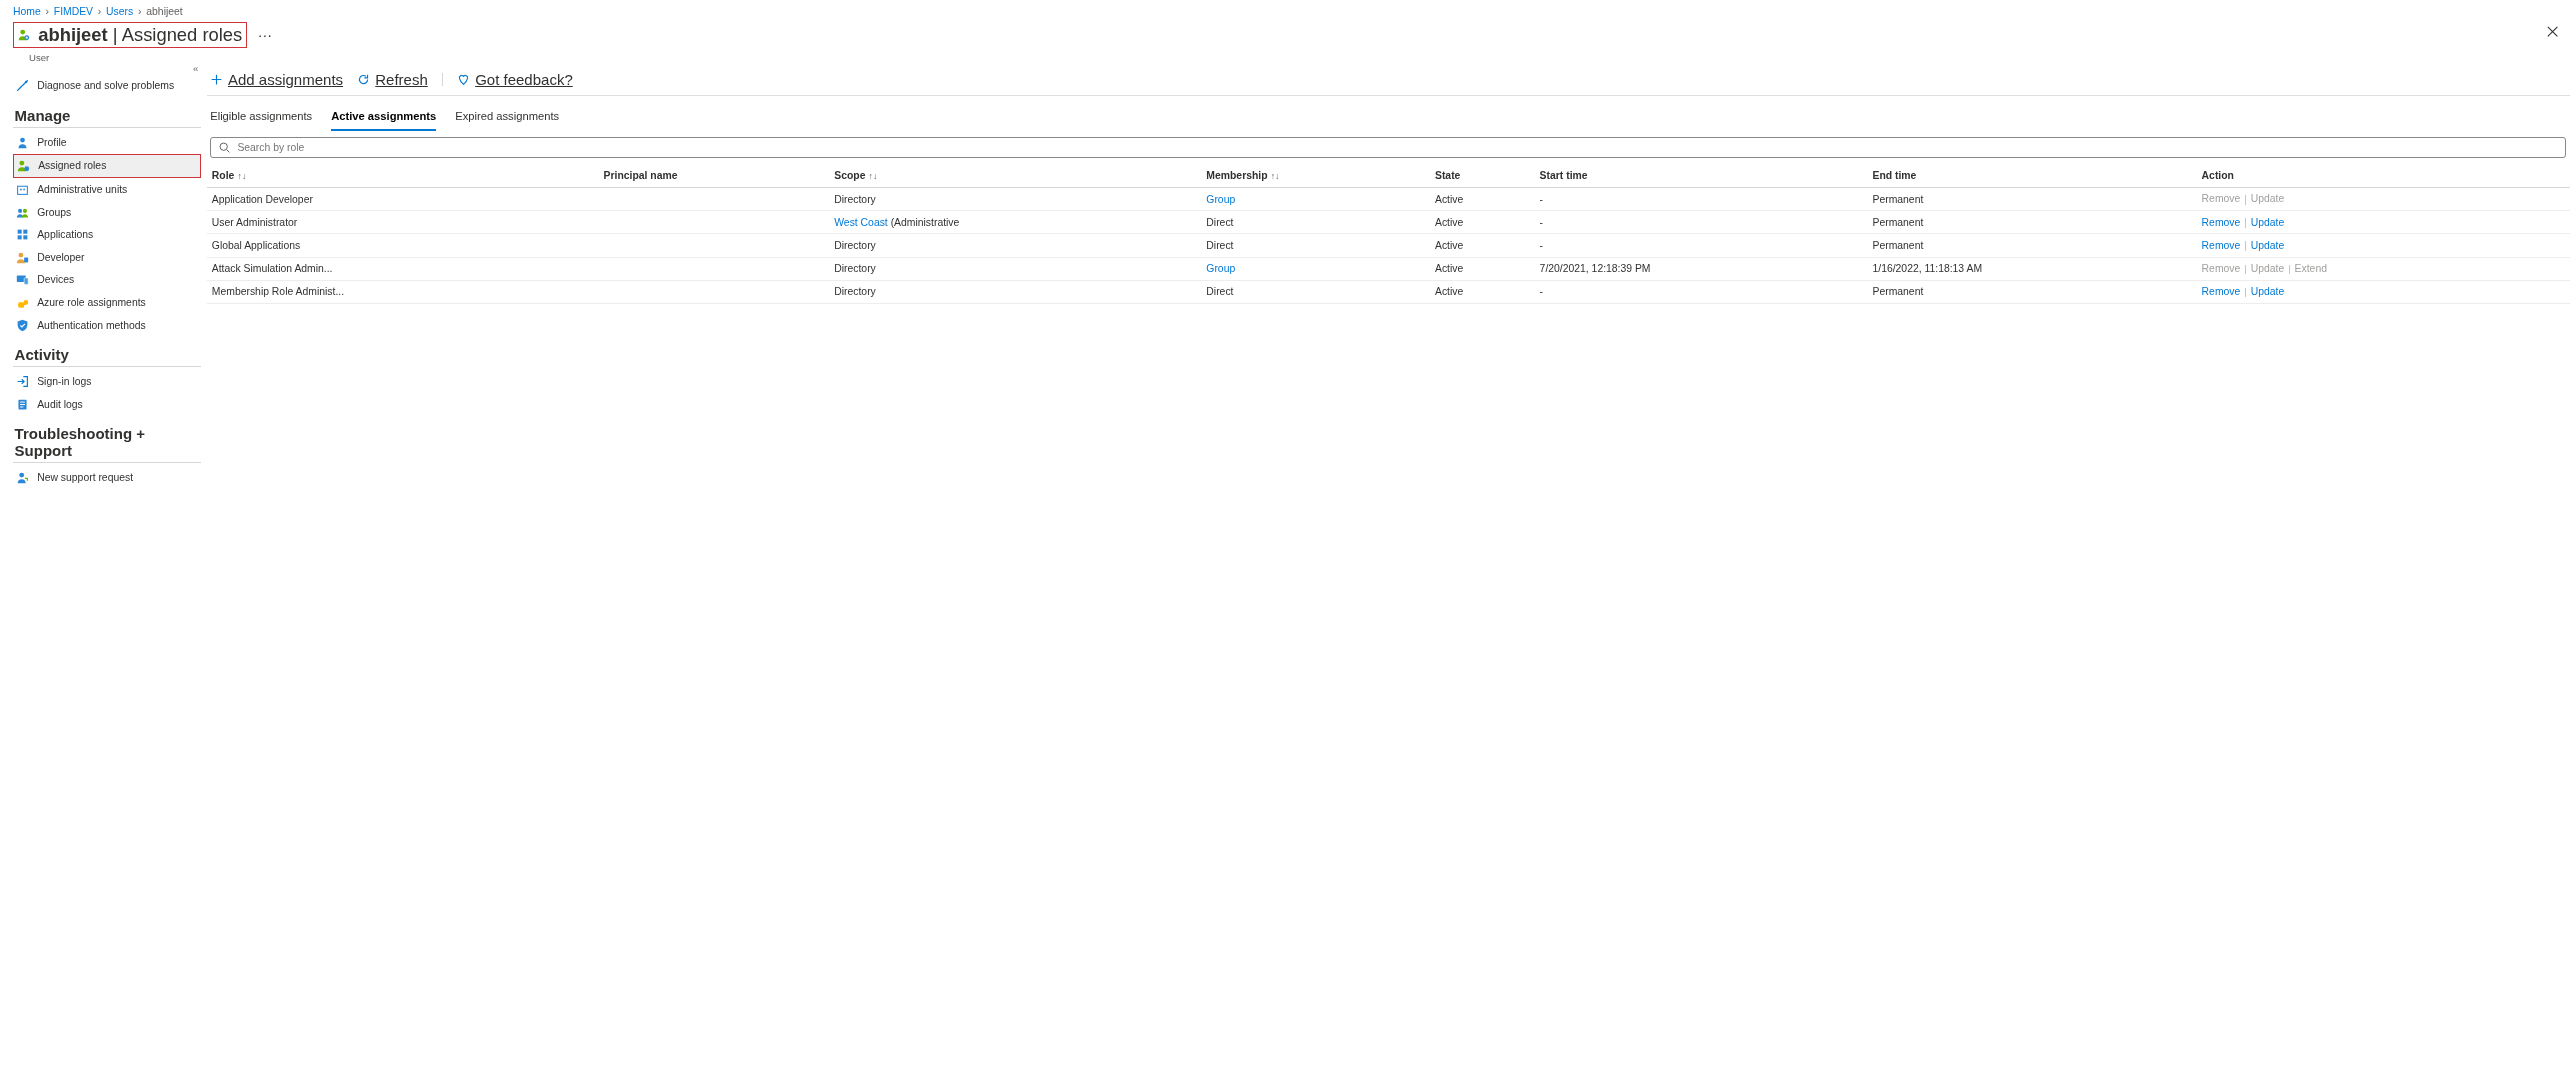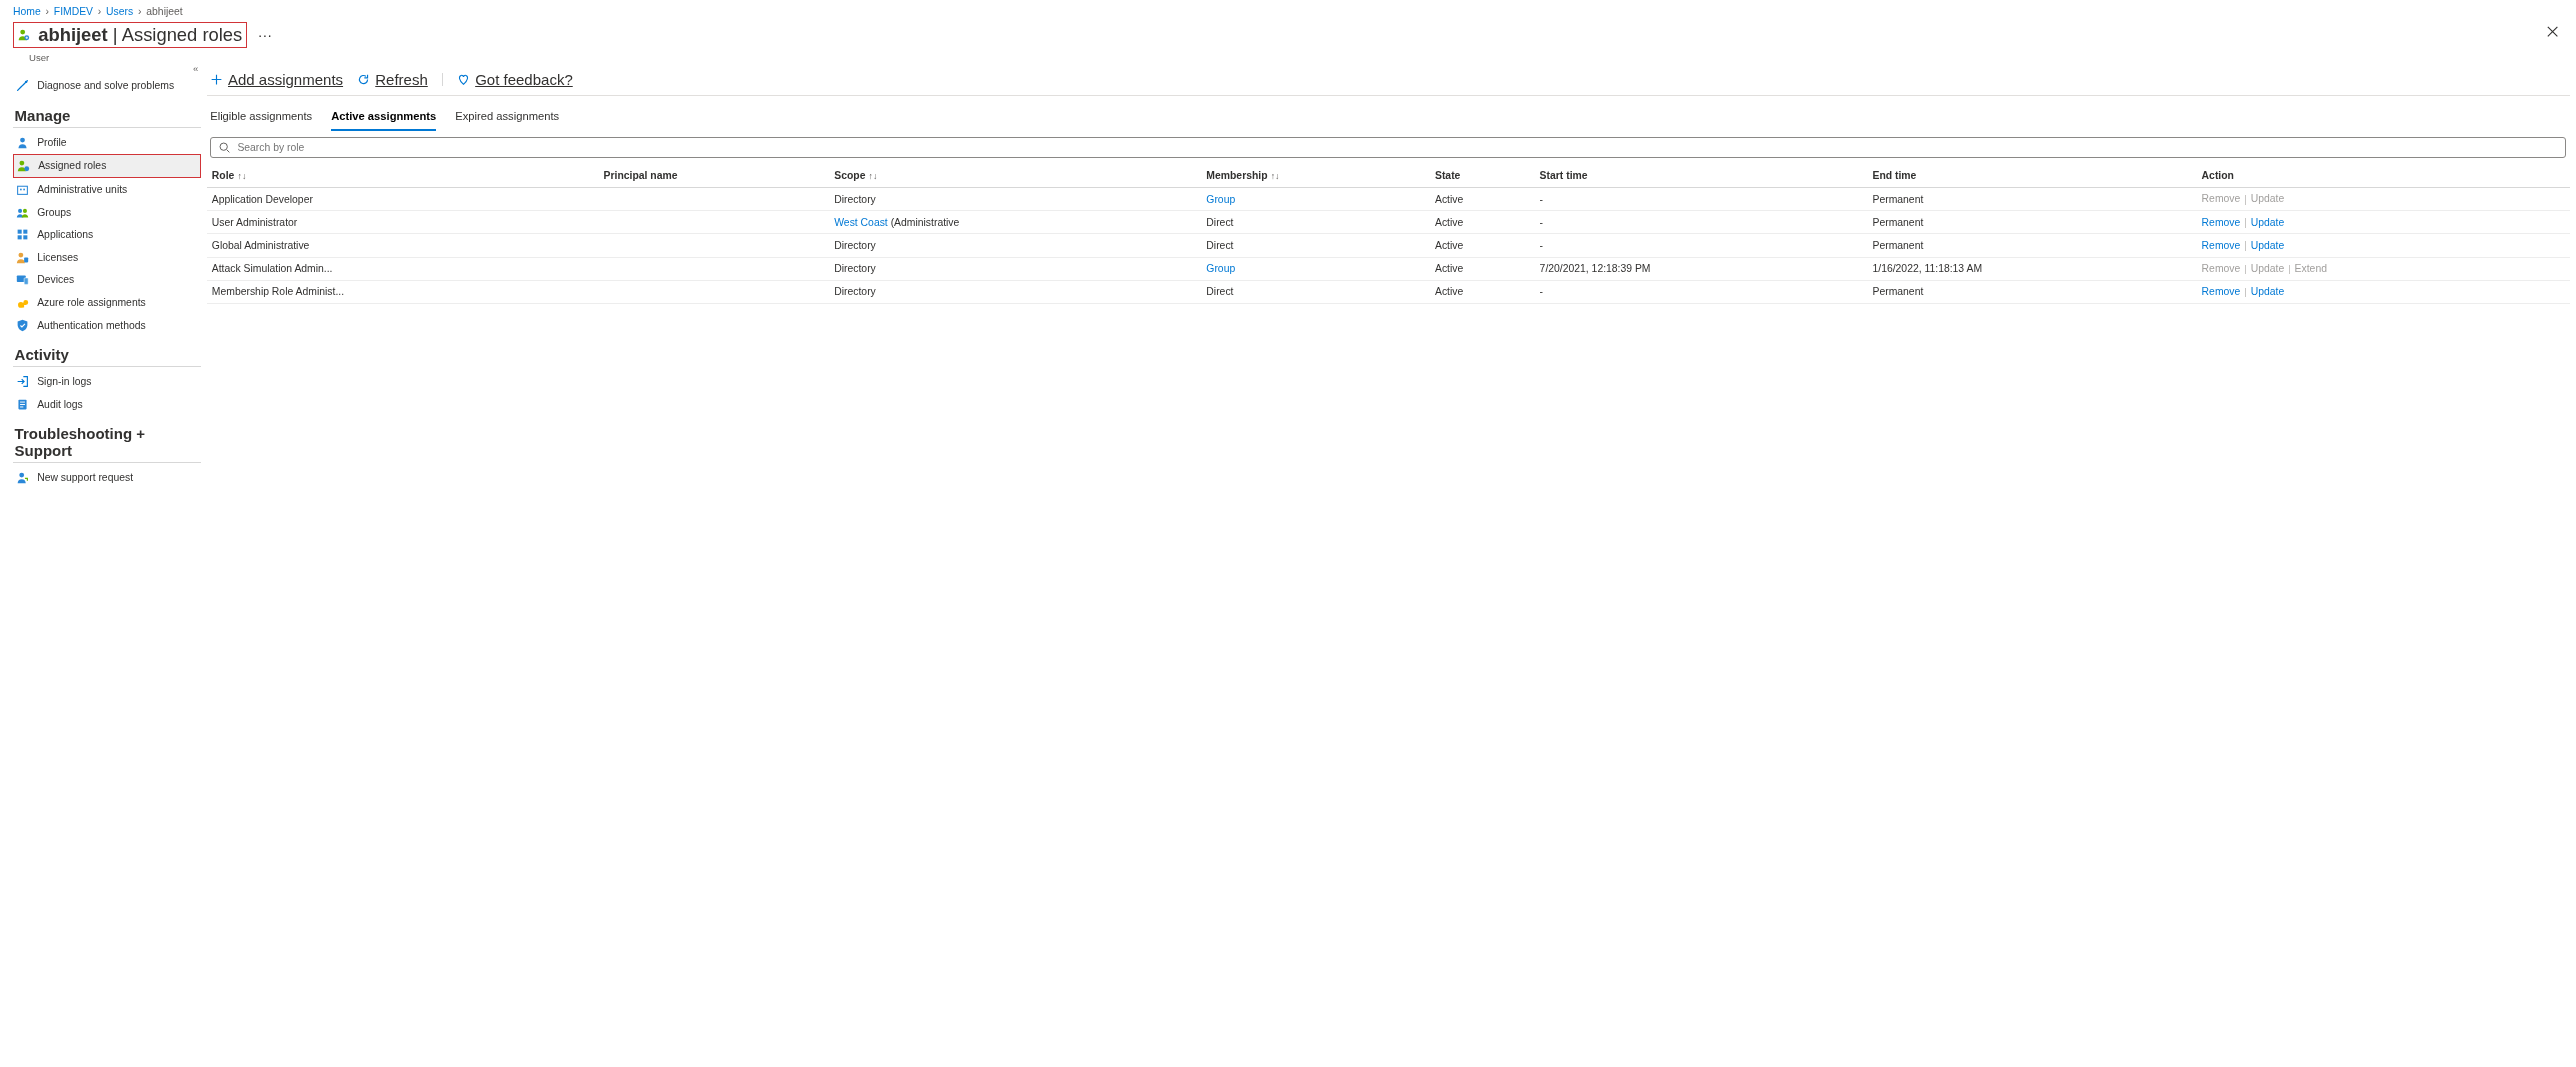--- a/index.html
+++ b/index.html
@@ -169,21 +169,21 @@
           <span>Applications</span>
         </div>
         <div class="nav-item">
           <span class="nav-icon">
             <svg viewBox="0 0 16 16">
               <circle cx="6" cy="5" r="3" fill="#e8a33d"></circle>
               <path d="M1 15c0-3 2-5 5-5s5 2 5 5" fill="#e8a33d"></path>
               <rect x="10" y="8" width="5" height="6" rx="1" fill="#2b88d8"></rect>
             </svg>
           </span>
-          <span>Licenses</span>
+          <span>Developer</span>
         </div>
         <div class="nav-item">
           <span class="nav-icon">
             <svg viewBox="0 0 16 16">
               <rect x="1" y="3" width="11" height="8" rx="1" fill="#2b88d8"></rect>
               <rect x="10" y="6" width="5" height="8" rx="1" fill="#4da0e0" stroke="#fff" stroke-width="0.7"></rect>
             </svg>
           </span>
           <span>Devices</span>
         </div>
@@ -314,21 +314,21 @@
             <td>User Administrator</td>
             <td></td>
             <td><span class="link">West Coast</span> (Administrative</td>
             <td>Direct</td>
             <td>Active</td>
             <td>-</td>
             <td>Permanent</td>
             <td><span class="action-group"><span class="link">Remove</span><span class="action-sep"></span><span class="link">Update</span></span></td>
           </tr>
           <tr>
-            <td>Global Administrative</td>
+            <td>Global Applications</td>
             <td></td>
             <td>Directory</td>
             <td>Direct</td>
             <td>Active</td>
             <td>-</td>
             <td>Permanent</td>
             <td><span class="action-group"><span class="link">Remove</span><span class="action-sep"></span><span class="link">Update</span></span></td>
           </tr>
           <tr>
             <td>Attack Simulation Admin...</td>

